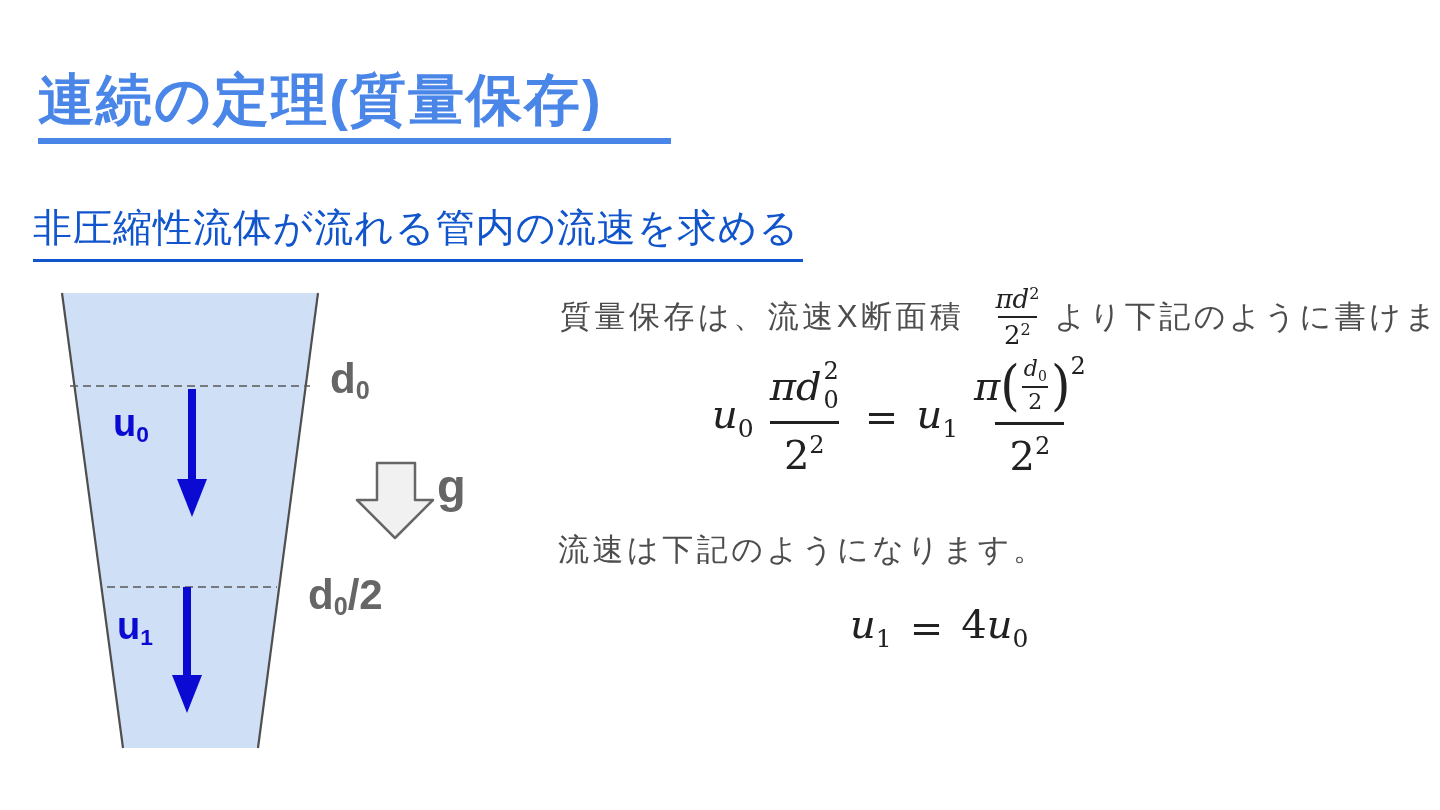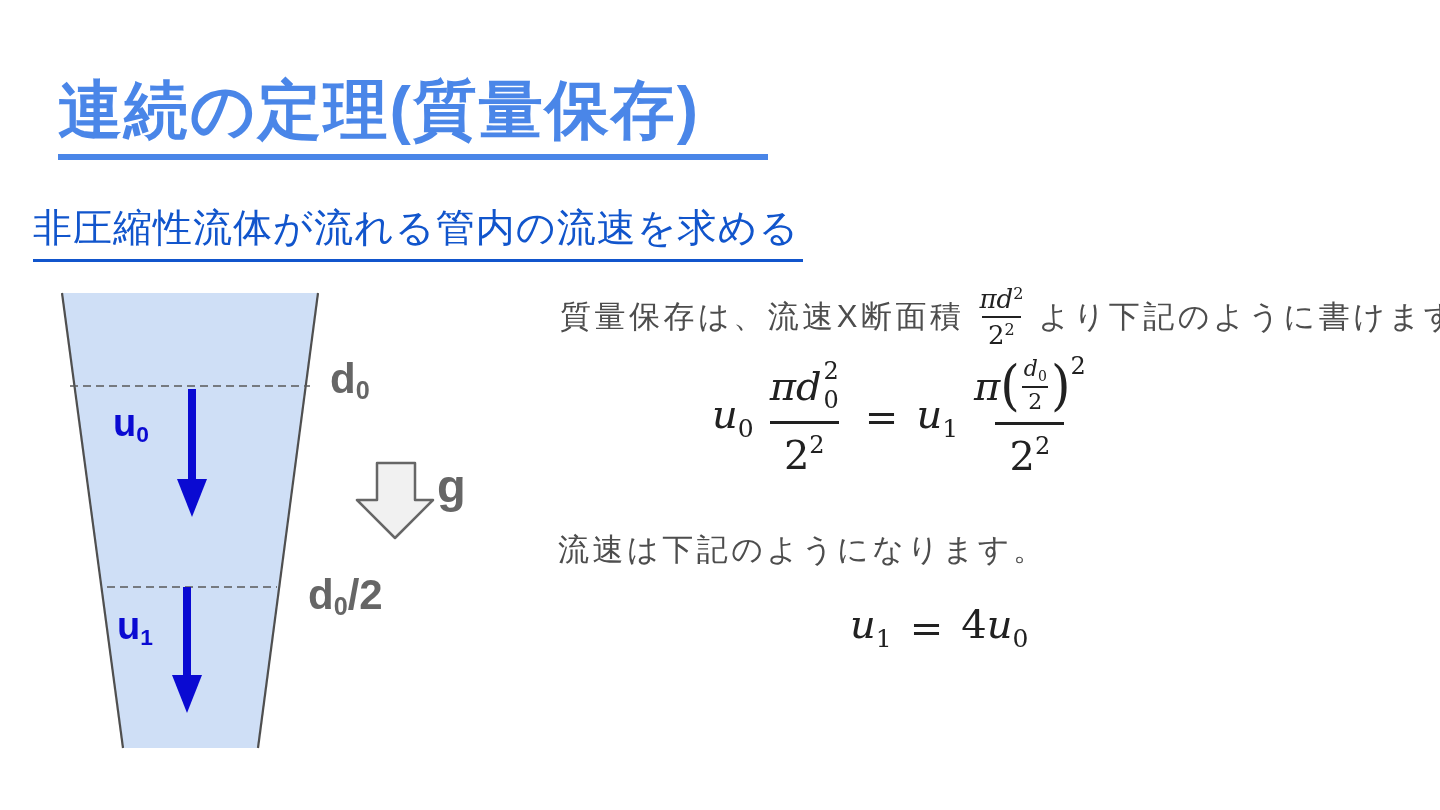--- a/index.html
+++ b/index.html
@@ -5,23 +5,23 @@
   html,body { margin:0; padding:0; background:#888; }
   .slide {
     position:relative; width:1440px; height:810px; margin:0 auto;
     background:var(--slide_bg,#ffffff); overflow:hidden;
     font-family:"Liberation Sans", sans-serif;
   }
 
   
   .slide-title {
     position:absolute; left:38px; top:26px;
-    font-size:64px; font-weight:600; letter-spacing:2px; line-height:1.3;
+    font-size:56px; font-weight:600; letter-spacing:2px; line-height:1.3;
     color:var(--title_color); border-bottom:6px solid var(--title_color);
-    padding:0 68px 2px 0; white-space:nowrap;margin-left:20px;
+    padding:0 68px 2px 0; white-space:nowrap;
   }
   .slide-subtitle {
     position:absolute; left:33px; top:177px;
     font-size:39px; font-weight:500; letter-spacing:1px; line-height:1.15;
     color:var(--subtitle_color); border-bottom:3px solid var(--subtitle_color);
     padding:0 4px 5px 0; white-space:nowrap;font-family:Liberation Mono, monospace;
   }
 
   
   .flow-label {
@@ -45,21 +45,21 @@
   .body-line1 { left:560px; top:286px; display:flex; align-items:center; gap:12px; }
   .body-line2 { left:558px; top:531px; }
 
   
   .math { font-family:"DejaVu Serif", serif; color:var(--math_color); }
   .mvar { font-style:italic; }
   .mnum { font-style:normal; }
 
   .ifrac {
     display:inline-flex; flex-direction:column; align-items:center;
-    font-size:26px; line-height:1; letter-spacing:0;
+    font-size:26px; line-height:1; letter-spacing:0;margin-left:16px;
   }
   .ifrac .if-num { padding:0 3px 4px; }
   .ifrac .if-den { border-top:2px solid var(--math_color); padding:4px 6px 0; }
   .ifrac sup { font-size:16px; vertical-align:9px; font-style:normal; }
 
   .eq {
     position:absolute; display:flex; align-items:center;
     font-size:40px; line-height:1; white-space:nowrap;
   }
   .eq1 { left:712px; top:358px; }

